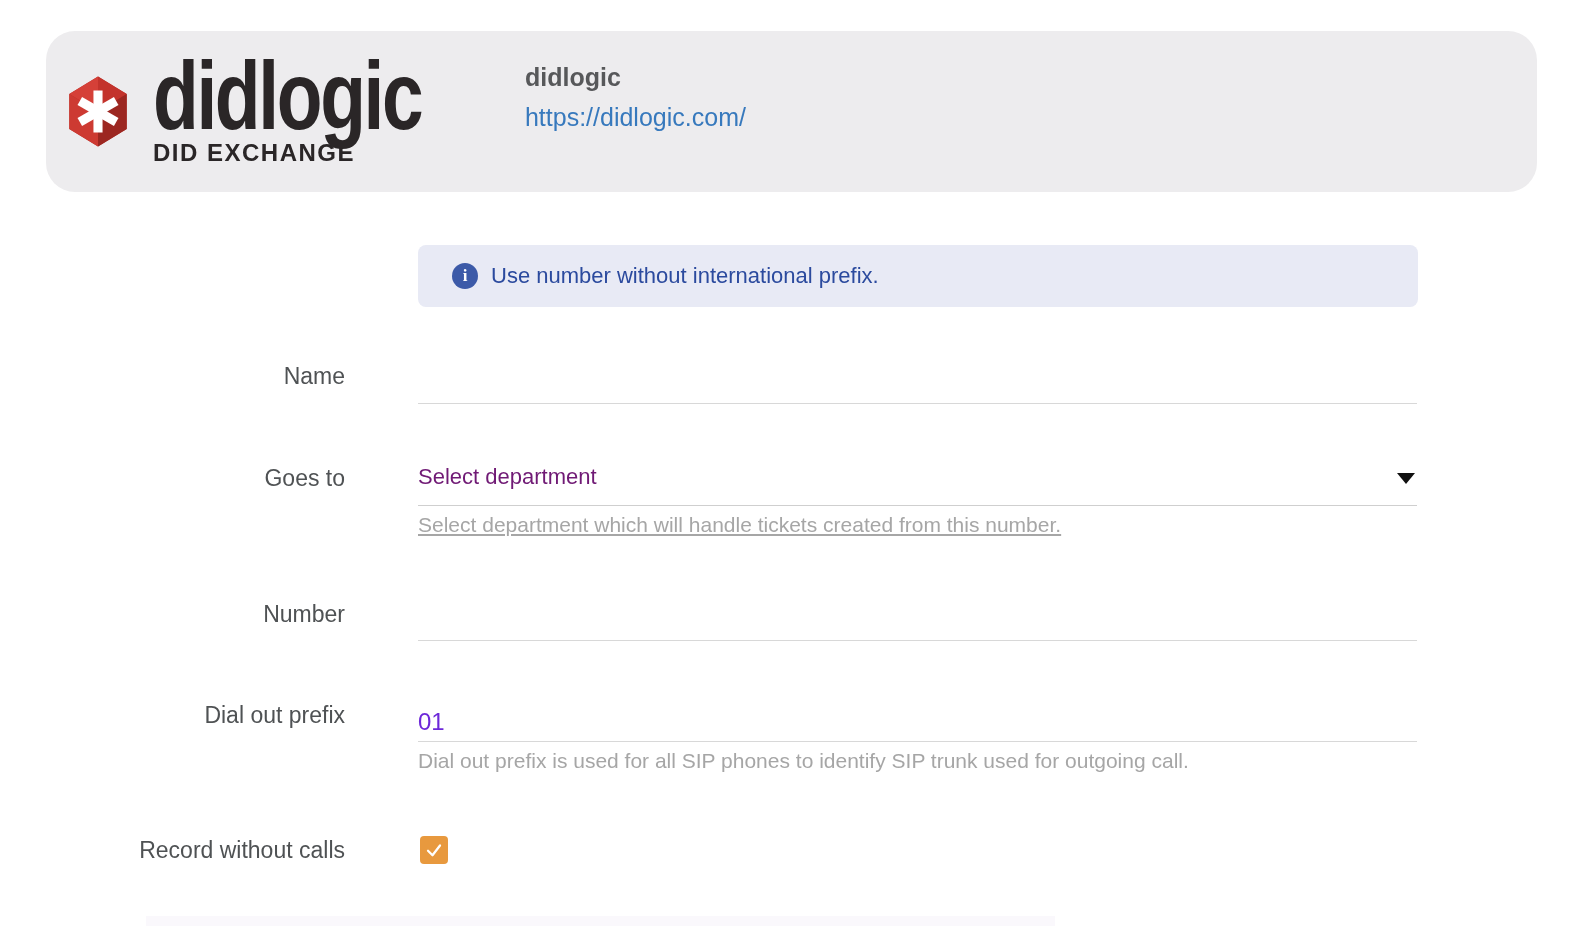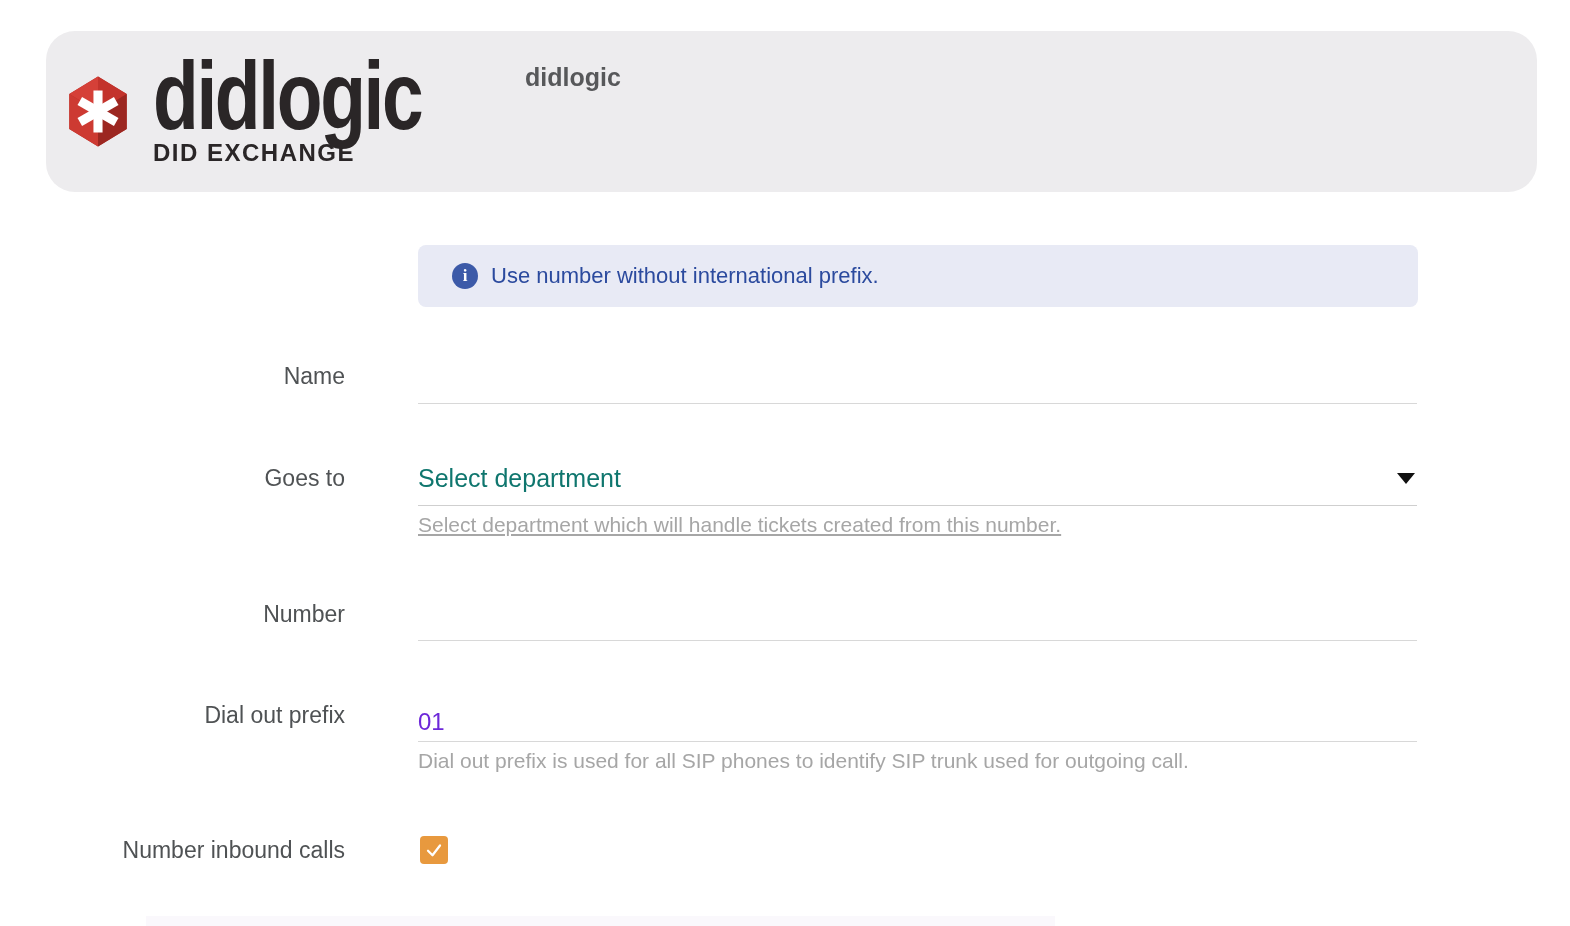--- a/index.html
+++ b/index.html
@@ -75,21 +75,21 @@
     border:none;border-bottom:1px solid var(--underline-gray);
     outline:none;height:40px;width:999px;
     font-family:"Liberation Sans",sans-serif;
     font-size:24px;color:#6d28d9;background:transparent;
   }
   .select-control{
     position:absolute;left:418px;width:999px;height:42px;
     border-bottom:1px solid #cfcfcf;cursor:pointer;
     display:flex;align-items:flex-start;justify-content:space-between;
   }
-  .select-value{font-size:25px;color:#0f766e;}
+  .select-value{font-size:22px;color:#701a75;}
   .chevron-down{
     width:0;height:0;margin-top:9px;margin-right:2px;
     border-left:9px solid transparent;border-right:9px solid transparent;
     border-top:11px solid #111111;
   }
   .helper-text{
     position:absolute;left:418px;width:999px;
     color:var(--helper-gray);font-size:21px;
   }
   .checkbox{
@@ -121,20 +121,21 @@
         <line x1="76" y1="38" x2="24" y2="68"></line>
       </g>
     </svg>
     <div class="wordmark-block">
       <div class="wordmark">didlogic</div>
       <div class="tagline">DID EXCHANGE</div>
     </div>
   </div>
   <div class="site-info">
     <div class="site-name">didlogic</div>
+    <a class="site-url">https://didlogic.com/</a>
   </div>
 </div>
 
 <div class="info-banner">
   <div class="info-icon">i</div>
   <div class="info-text">Use number without international prefix.</div>
 </div>
 
 <div class="form-label" style="top:363px;">Name</div>
 <div class="field" style="top:364px;">
@@ -152,20 +153,20 @@
 <div class="field" style="top:601px;">
   <input class="text-input" type="text" value="" style="">
 </div>
 
 <div class="form-label" style="top:702px;">Dial out prefix</div>
 <div class="field" style="top:702px;">
   <input class="text-input" type="text" value="01" style="">
 </div>
 <div class="helper-text" style="top:749px;">Dial out prefix is used for all SIP phones to identify SIP trunk used for outgoing call.</div>
 
-<div class="form-label" style="top:837px;">Number inbound calls</div>
+<div class="form-label" style="top:837px;">Record without calls</div>
 <div class="checkbox">
   <svg viewBox="0 0 24 24">
     <polyline points="4,13 10,19 20,6" fill="none" stroke="#ffffff" stroke-width="3" stroke-linecap="round" stroke-linejoin="round"></polyline>
   </svg>
 </div>
 
 <div class="bottom-strip"></div>
 
 </body></html>

